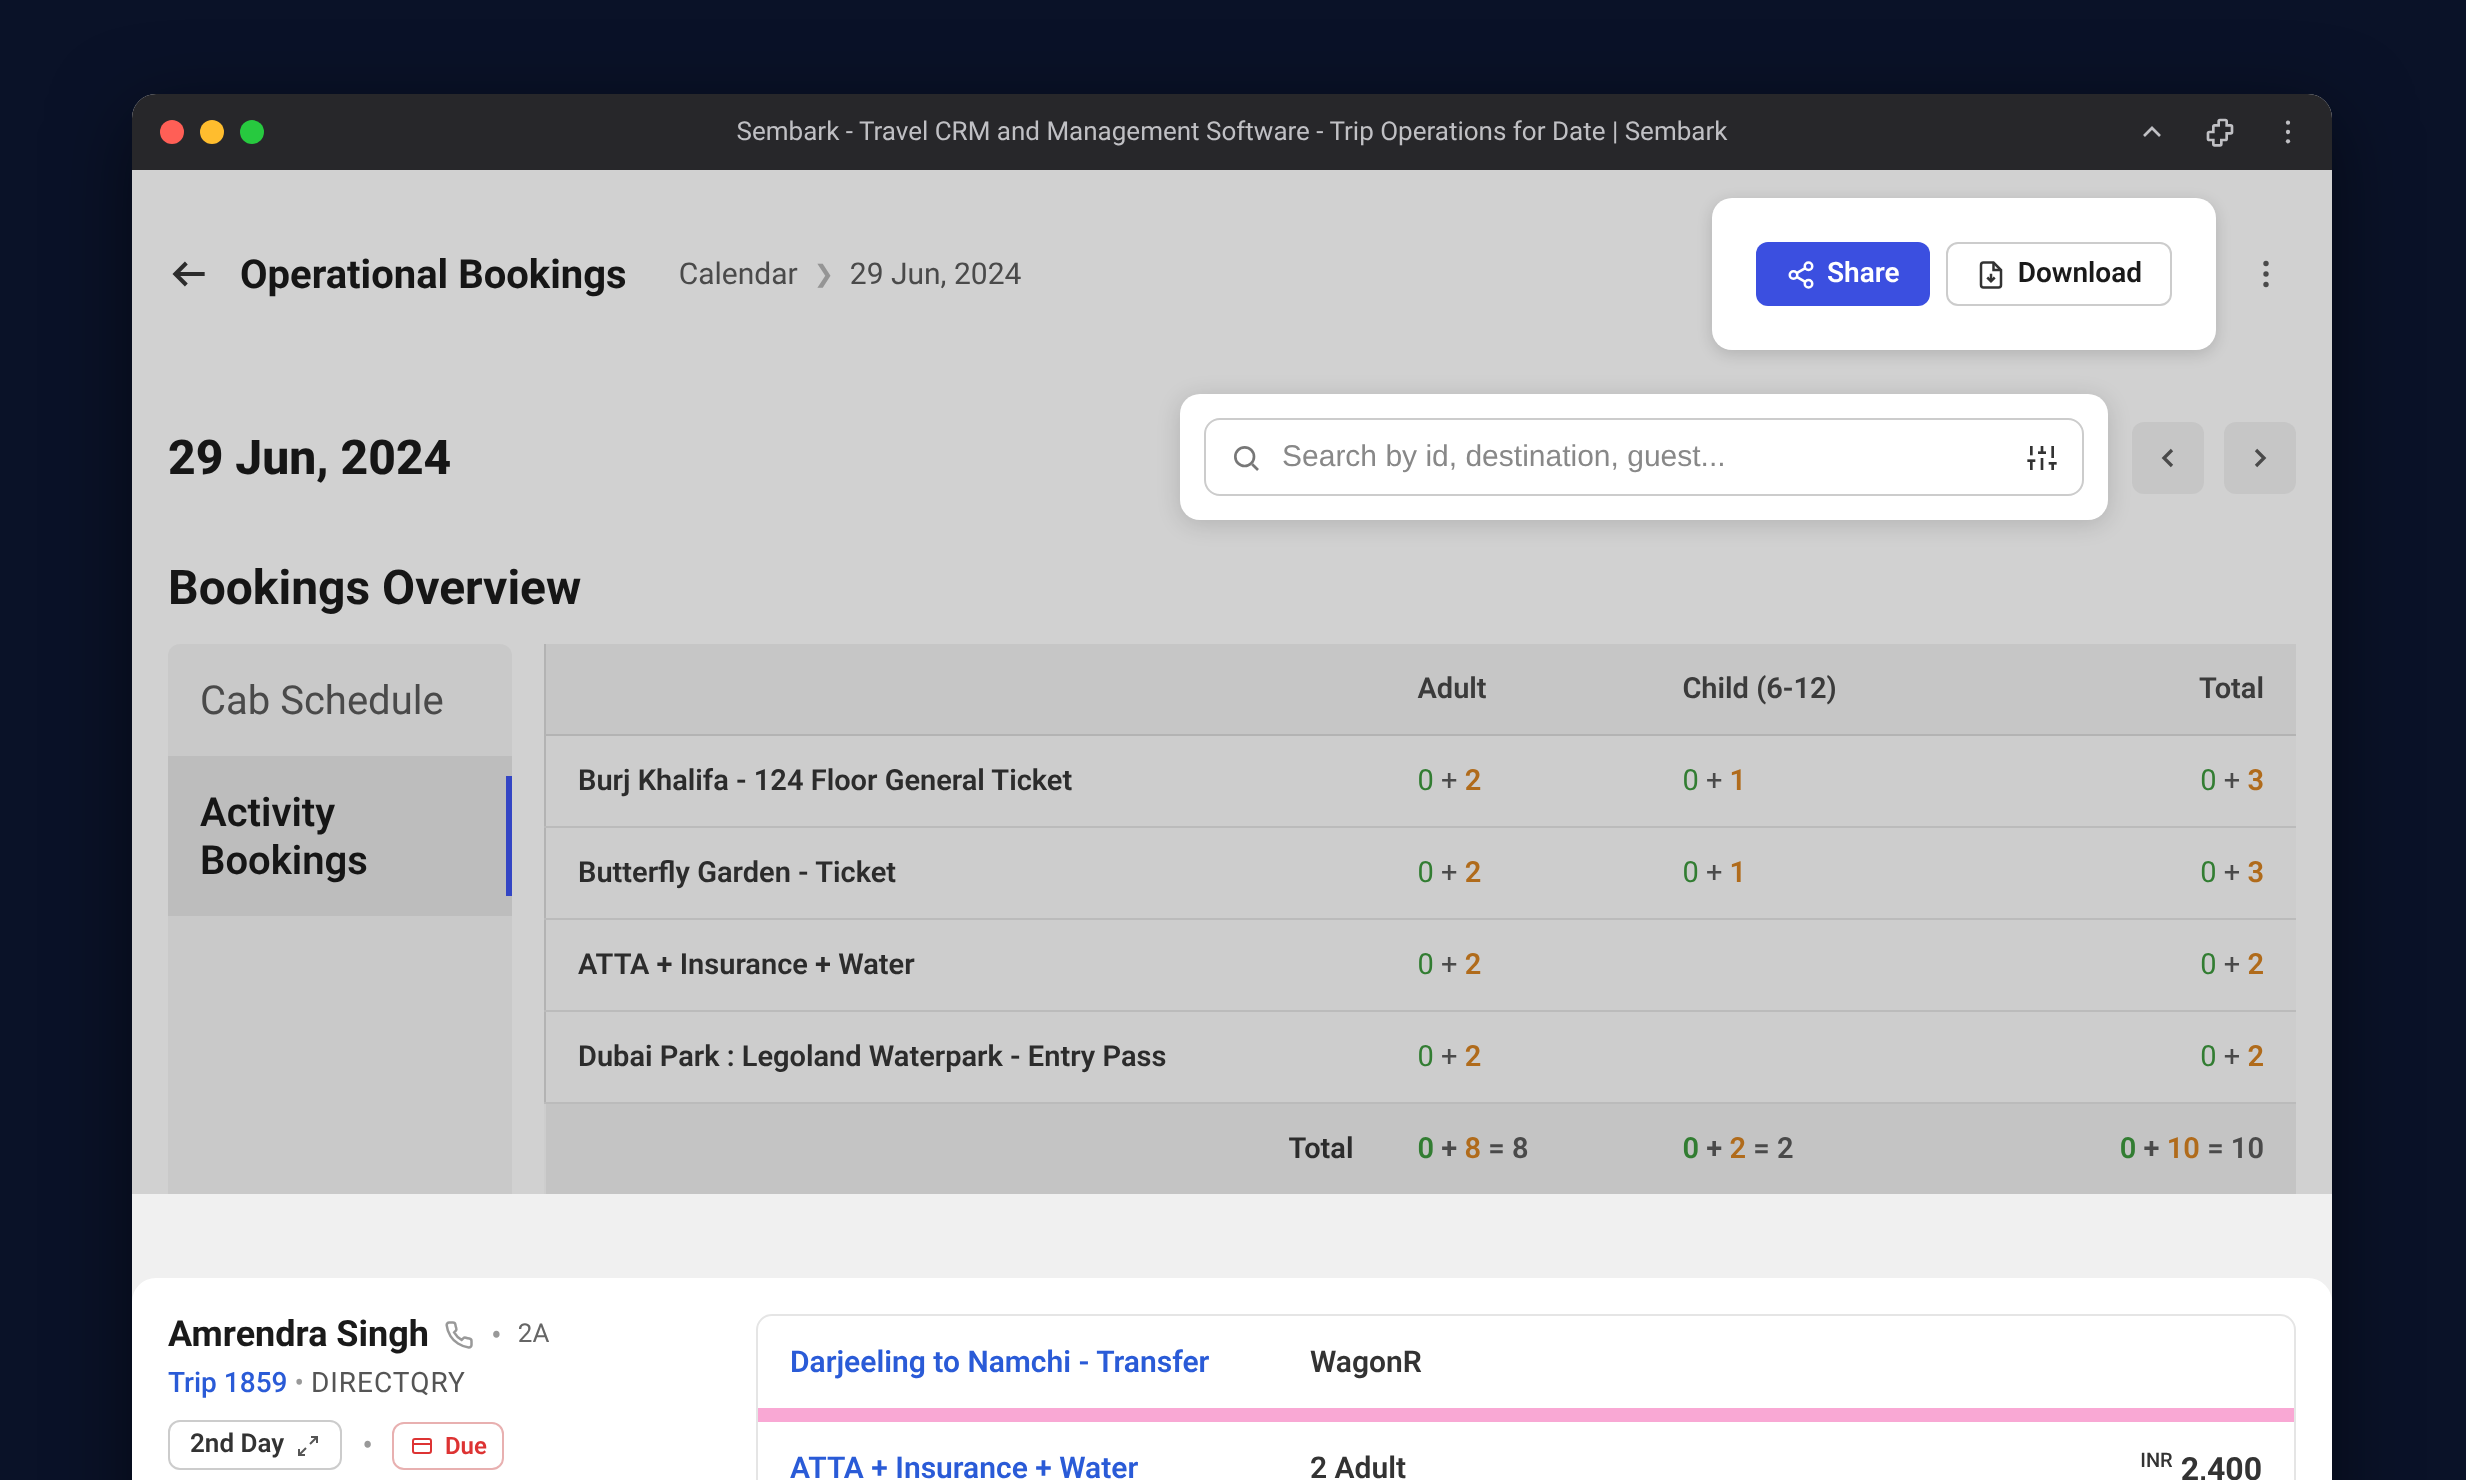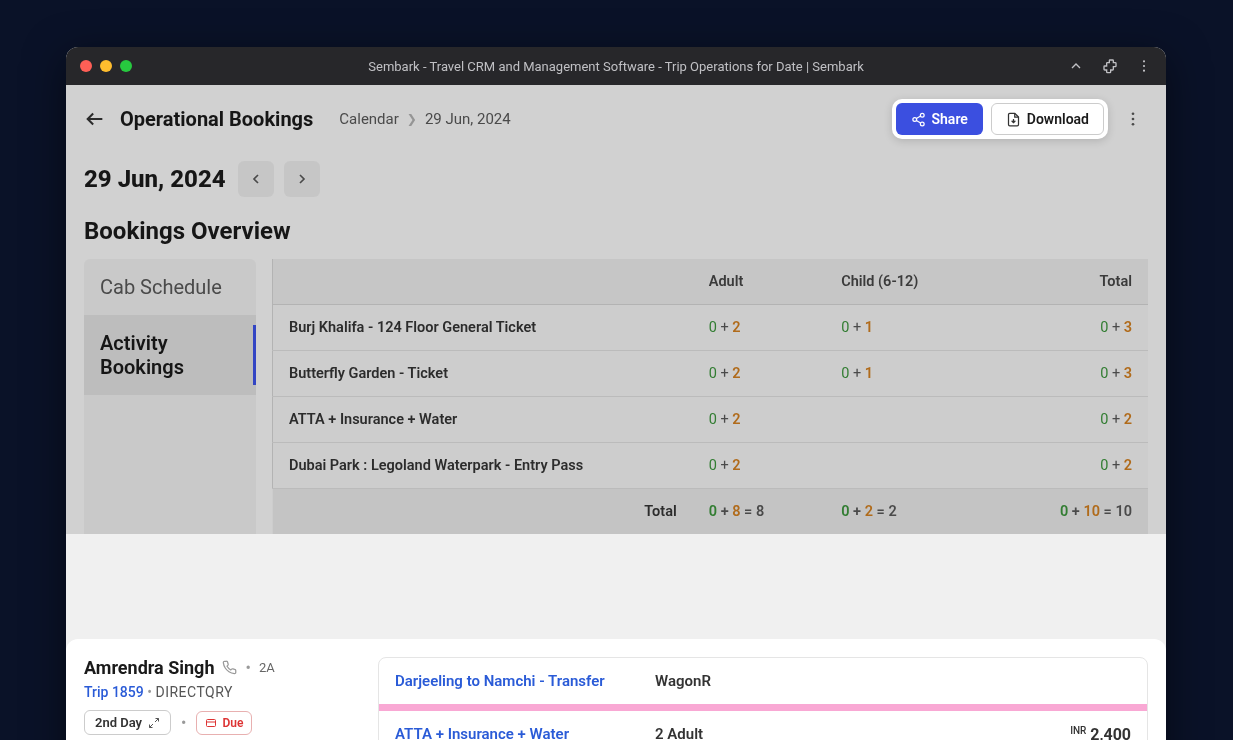--- a/index.html
+++ b/index.html
@@ -82,21 +82,21 @@
 }
 .chev { color: #aaa; font-size: 12px; }
 .topbar-right {
   margin-left: auto;
   display: flex;
   align-items: center;
   gap: 10px;
 }
 .btn-group-hl {
   background: #fff;
-  padding: 4px;
+  padding: 22px;
   border-radius: 10px;
   display: flex;
   gap: 8px;
   box-shadow: 0 2px 8px rgba(0,0,0,0.15);
   position: relative;
   z-index: 10;
 }
 .btn {
   display: inline-flex;
   align-items: center;
@@ -378,20 +378,44 @@
               <circle cx="12" cy="5" r="1.8"></circle>
               <circle cx="12" cy="12" r="1.8"></circle>
               <circle cx="12" cy="19" r="1.8"></circle>
             </svg>
         </div>
       </div>
     </div>
 
     <div class="row2">
       <span class="date-heading">29 Jun, 2024</span>
+      <div class="search-hl">
+        <div class="search-box">
+          <span class="icon">
+            <svg width="16" height="16" viewBox="0 0 24 24" fill="none" stroke="#777" stroke-width="2">
+                <circle cx="11" cy="11" r="7"></circle>
+                <line x1="21" y1="21" x2="16.65" y2="16.65"></line>
+              </svg>
+          </span>
+          <input class="search-input" placeholder="Search by id, destination, guest..." style="">
+          <span class="icon">
+            <svg width="16" height="16" viewBox="0 0 24 24" fill="none" stroke="#333" stroke-width="2">
+                <line x1="4" y1="21" x2="4" y2="14"></line>
+                <line x1="4" y1="10" x2="4" y2="3"></line>
+                <line x1="12" y1="21" x2="12" y2="12"></line>
+                <line x1="12" y1="8" x2="12" y2="3"></line>
+                <line x1="20" y1="21" x2="20" y2="16"></line>
+                <line x1="20" y1="12" x2="20" y2="3"></line>
+                <line x1="1" y1="14" x2="7" y2="14"></line>
+                <line x1="9" y1="8" x2="15" y2="8"></line>
+                <line x1="17" y1="16" x2="23" y2="16"></line>
+              </svg>
+          </span>
+        </div>
+      </div>
       <div class="pager">
         <div class="pager-btn">
           <svg width="16" height="16" viewBox="0 0 24 24" fill="none" stroke="#555" stroke-width="2.5">
               <polyline points="15 18 9 12 15 6"></polyline>
             </svg>
         </div>
         <div class="pager-btn">
           <svg width="16" height="16" viewBox="0 0 24 24" fill="none" stroke="#555" stroke-width="2.5">
               <polyline points="9 18 15 12 9 6"></polyline>
             </svg>

